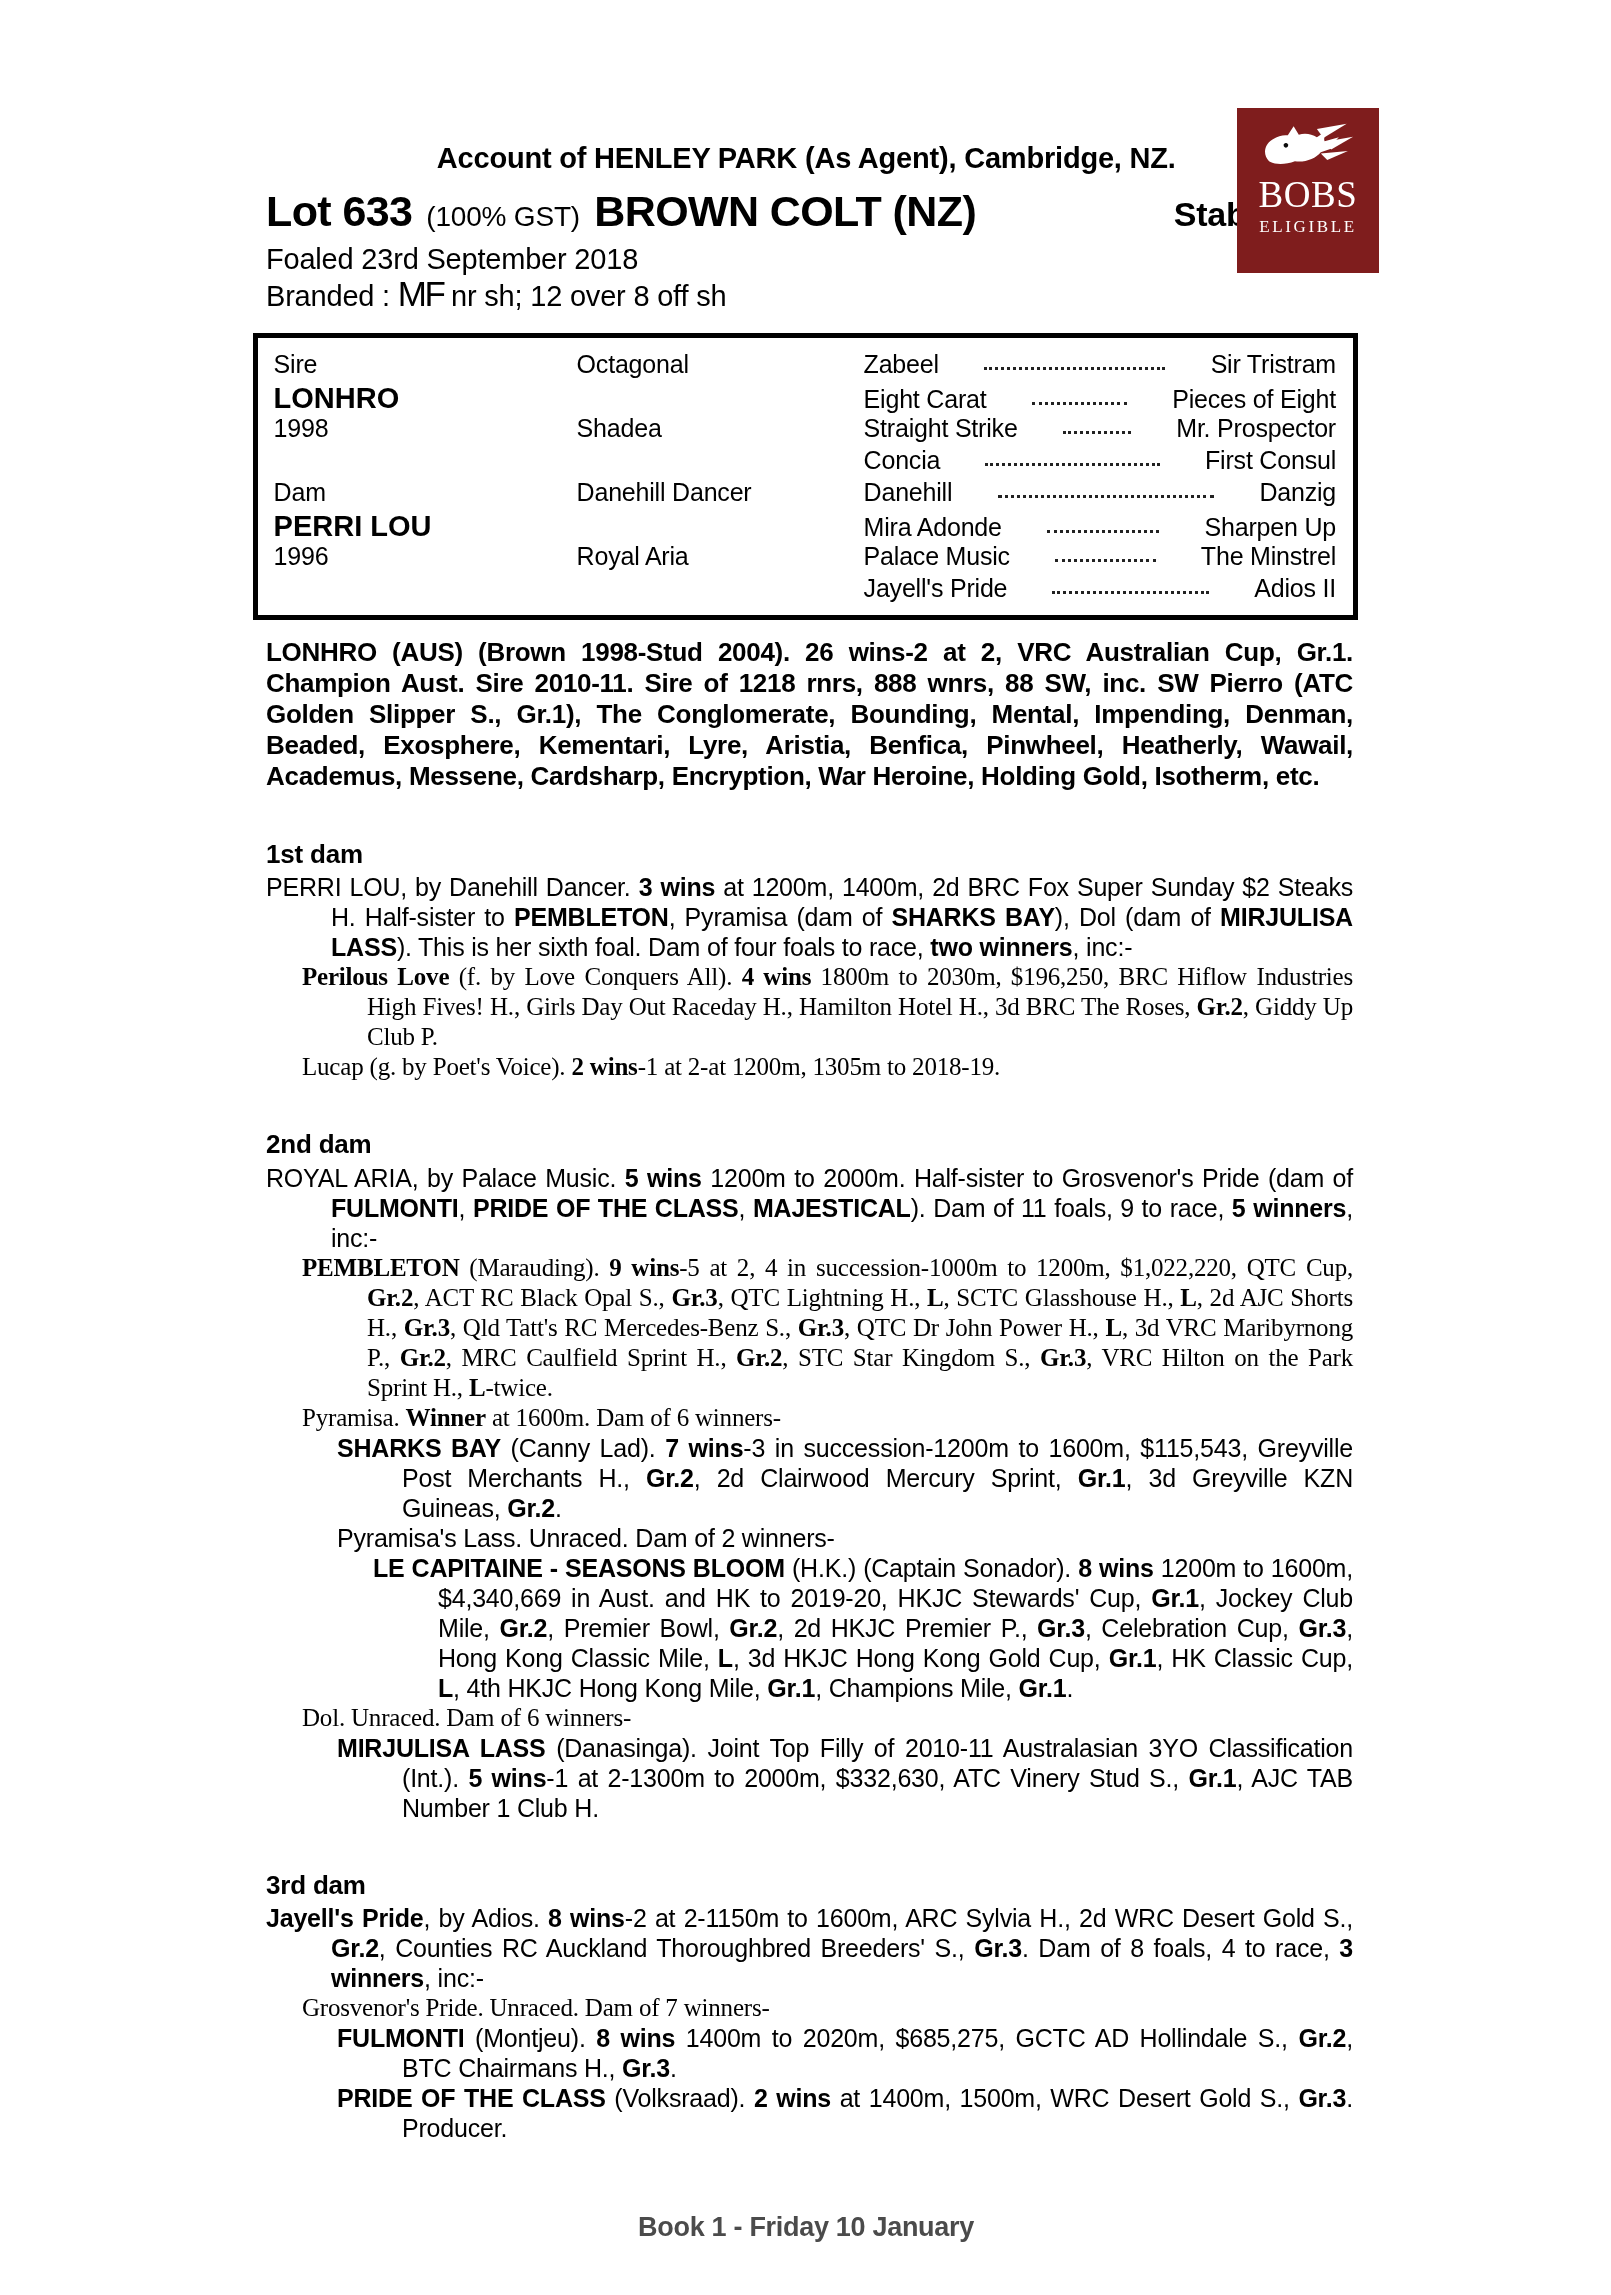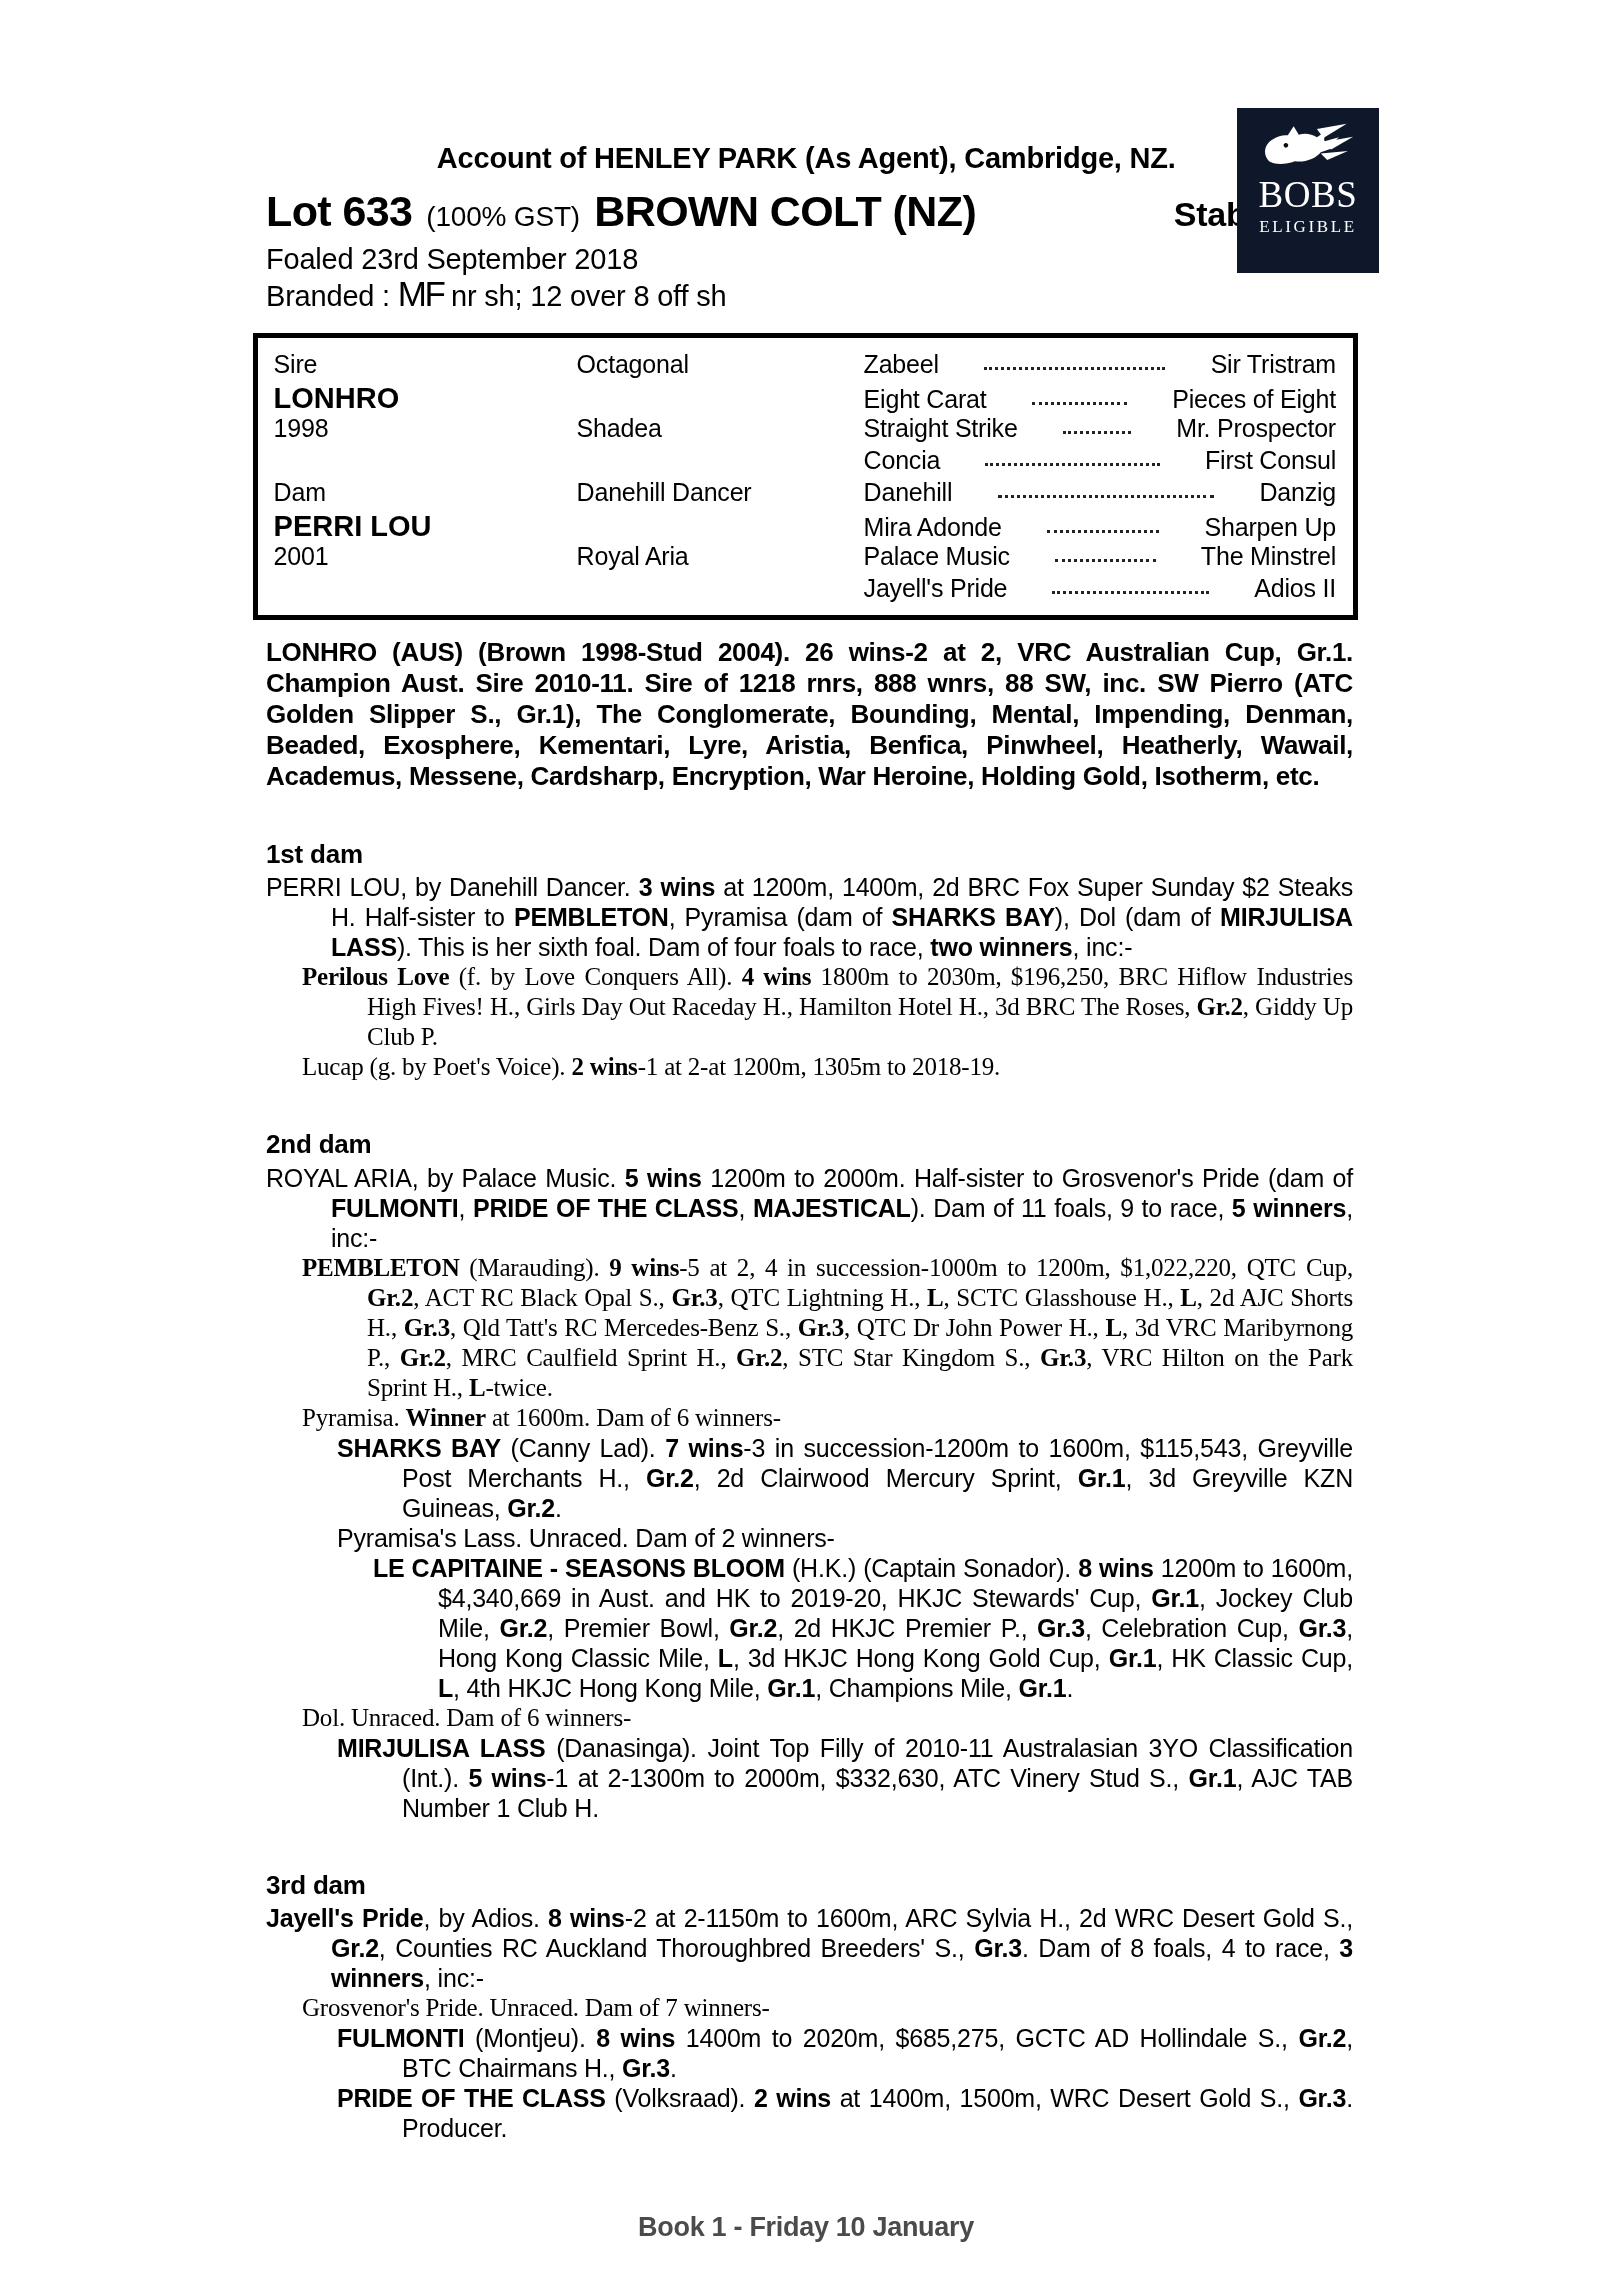--- a/index.html
+++ b/index.html
@@ -42,21 +42,21 @@
   .brand-mark {
     font-size: 35px;
     letter-spacing: -2.6px;
     line-height: 1;
   }
   
   .logo {
     position: absolute;
     left: 1237px; top: 108px;
     width: 142px; height: 165px;
-    background: #0f172a;
+    background: #7f1d1d;
     display: flex; flex-direction: column; align-items: center;
     box-sizing: border-box;
     padding-top: 13px;
   }
   .logo svg { width: 97px; height: 52px; }
   .logo-title {
     color: #fff; font-family: "Liberation Serif", serif;
     font-size: 37px; line-height: 1.05; letter-spacing: 0.6px; margin-top: 2.6px;
   }
   .logo-subtitle {
@@ -207,21 +207,21 @@
     <span class="ped-c1 bold-name">PERRI LOU</span>
     <span class="ped-c2"></span>
     <span class="ped-c3">
       <span class="gp-left">Mira Adonde</span>
       <span class="leader"></span>
       <span class="gp-right">Sharpen Up</span>
     </span>
   </div>
 
   <div class="ped-row">
-    <span class="ped-c1">2001</span>
+    <span class="ped-c1">1996</span>
     <span class="ped-c2">Royal Aria</span>
     <span class="ped-c3">
       <span class="gp-left">Palace Music</span>
       <span class="leader"></span>
       <span class="gp-right">The Minstrel</span>
     </span>
   </div>
 
   <div class="ped-row">
     <span class="ped-c1"></span>

